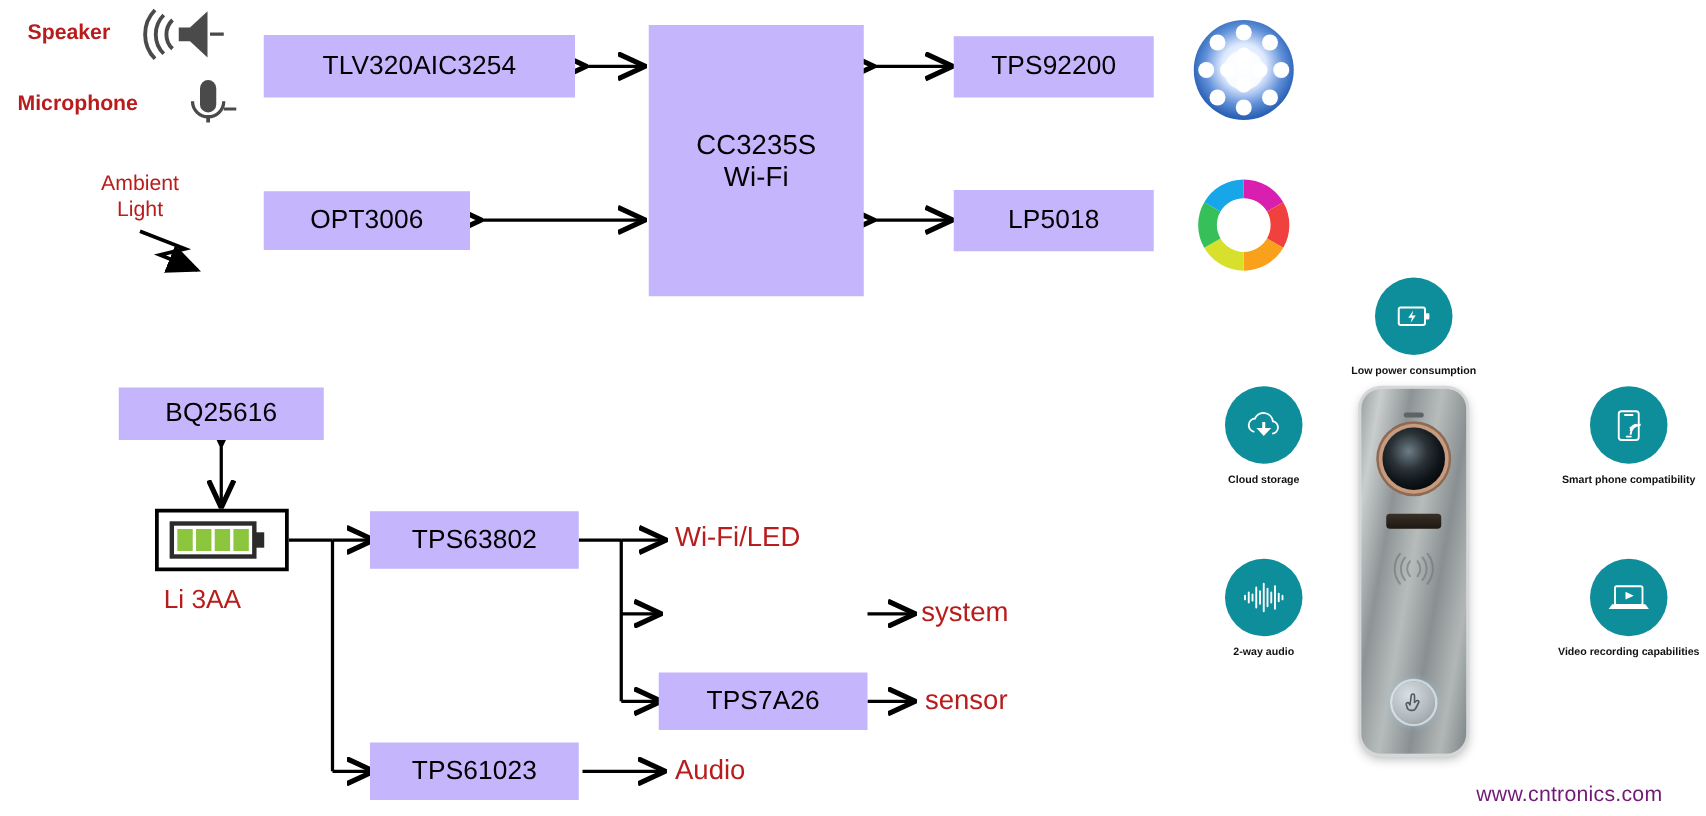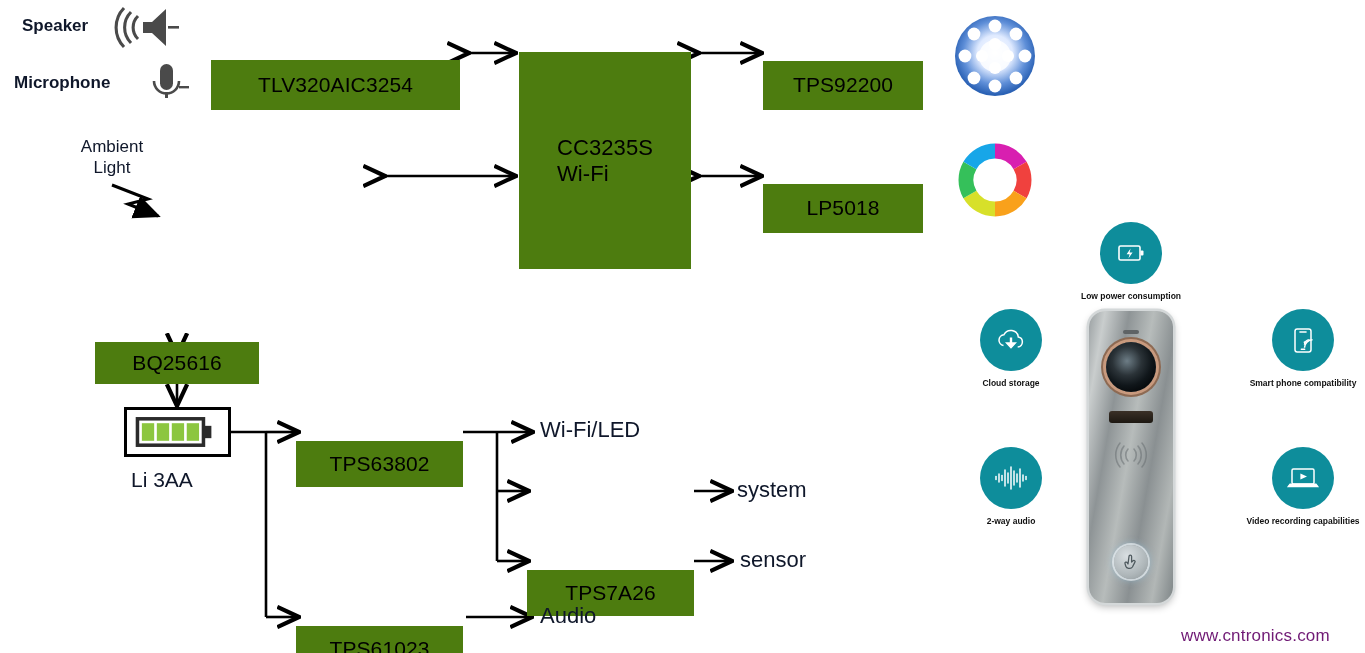--- a/index.html
+++ b/index.html
@@ -9,36 +9,35 @@
     background:#ffffff;
     font-family:"Liberation Sans", sans-serif;
     overflow:hidden;
     position:relative;
   }
   #stage{position:absolute;left:0;top:0;width:1365px;height:653px;}
 
   
   .blk{
     position:absolute;
-    background:#4d7c0f;
+    background:#c4b5fd;
     color:#000;
     display:flex;
     align-items:center;
     justify-content:center;
     font-size:21px;
     line-height:1.15;
-    text-align:left;
+    text-align:center;
     letter-spacing:.1px;
     white-space:pre-line;
-    margin-top:32px;
   }
   .blk.big{font-size:22px;}
 
   
-  .lbl{position:absolute;color:#0f172a;font-size:22px;white-space:nowrap;}
+  .lbl{position:absolute;color:#b91c1c;font-size:22px;white-space:nowrap;}
   .lbl.bold{font-weight:bold;font-size:17px;}
   .lbl.amb{font-size:17px;text-align:center;line-height:1.25;white-space:pre-line;}
   .lbl.batt{font-size:21px;}
 
   
   svg.draw{position:absolute;left:0;top:0;width:1365px;height:653px;overflow:visible;}
 
   
   .batt-box{
     position:absolute;
@@ -202,20 +201,21 @@
     <line x1="466" y1="617" x2="530" y2="617" stroke="#000" stroke-width="2.6" marker-end="url(#ah2)"></line>
   </svg>
 
   <div class="lbl bold" style="left:22px;top:16px;">Speaker</div>
   <div class="lbl bold" style="left:14px;top:73px;">Microphone</div>
   <div class="lbl amb" style="left:64px;top:136px;width:96px;">Ambient
 Light</div>
 
   <div class="blk" style="left:211px;top:28px;width:249px;height:50px;">TLV320AIC3254</div>
 
+  <div class="blk" style="left:211px;top:153px;width:165px;height:47px;">OPT3006</div>
 
   <div class="blk big" style="left:519px;top:20px;width:172px;height:217px;">CC3235S
 Wi-Fi</div>
 
   <div class="blk" style="left:763px;top:29px;width:160px;height:49px;">TPS92200</div>
 
   <div class="blk" style="left:763px;top:152px;width:160px;height:49px;">LP5018</div>
 
   <div class="blk" style="left:95px;top:310px;width:164px;height:42px;">BQ25616</div>
 

